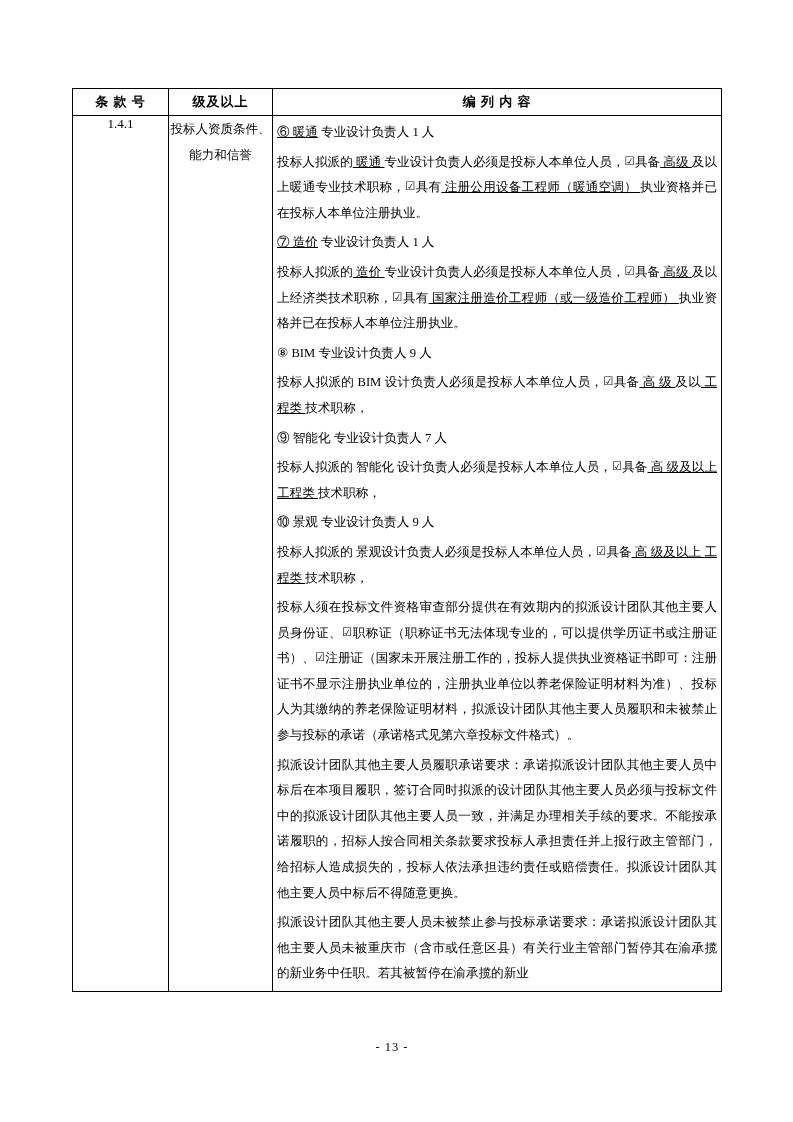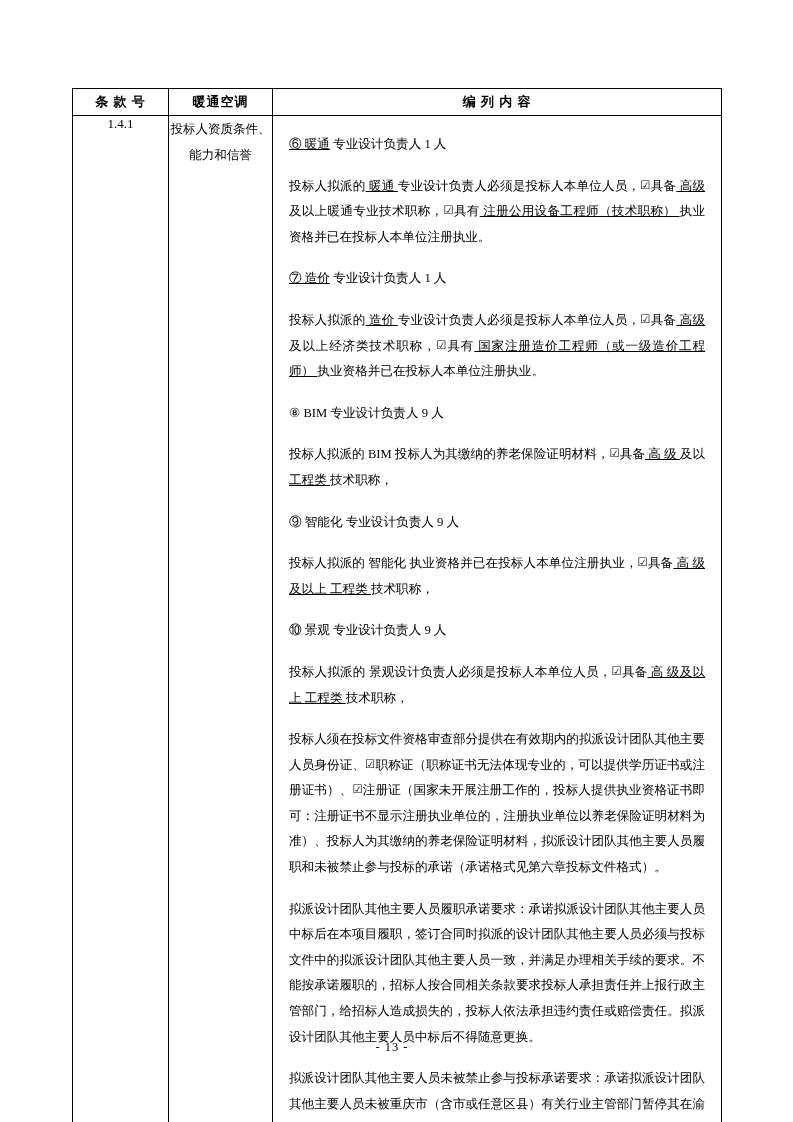--- a/index.html
+++ b/index.html
@@ -54,21 +54,21 @@
     padding: 74px 8px 0 8px;
     line-height: 26px;
   }
   .cell-content {
     font-size: 12.6px;
     line-height: 25.6px;
     padding: 6px 7px 8px 9px;
     text-align: justify;
   }
   .cell-content p {
-    margin: 16px;
+    margin: 4px;
     text-indent: 0;
   }
   .p-indent { text-indent: 25px; }
   .u { text-decoration: underline; }
   .cb {
     font-family: "DejaVu Sans", sans-serif;
     font-size: 11.5px;
     display: inline-block;
     transform: translateY(-1px);
   }
@@ -89,52 +89,52 @@
 
   <table class="doc-table">
     <colgroup>
       <col class="col-no">
       <col class="col-name">
       <col class="col-content">
     </colgroup>
     <thead>
       <tr>
         <th class="th-cell">条 款 号</th>
-        <th class="th-cell">暖通空调</th>
+        <th class="th-cell">级及以上</th>
         <th class="th-cell">编 列 内 容</th>
       </tr>
     </thead>
     <tbody>
       <tr>
         <td class="cell-no">1.4.1</td>
         <td class="cell-name">投标人资质条件、能力和信誉</td>
         <td class="cell-content">
 
           <p class="p-indent">
             <span class="u">⑥ 暖通</span><span> 专业设计负责人 1 人</span>
           </p>
           <p class="p-indent">
-            <span>投标人拟派的</span><span class="u"> 暖通 </span><span>专业设计负责人必须是投标人本单位人员，</span><span class="cb">☑</span><span>具备</span><span class="u"> 高级 </span><span>及以上暖通专业技术职称，</span><span class="cb">☑</span><span>具有</span><span class="u"> 注册公用设备工程师（技术职称） </span><span>执业资格并已在投标人本单位注册执业。</span>
+            <span>投标人拟派的</span><span class="u"> 暖通 </span><span>专业设计负责人必须是投标人本单位人员，</span><span class="cb">☑</span><span>具备</span><span class="u"> 高级 </span><span>及以上暖通专业技术职称，</span><span class="cb">☑</span><span>具有</span><span class="u"> 注册公用设备工程师（暖通空调） </span><span>执业资格并已在投标人本单位注册执业。</span>
           </p>
 
           <p class="p-indent">
             <span class="u">⑦ 造价</span><span> 专业设计负责人 1 人</span>
           </p>
           <p class="p-indent">
             <span>投标人拟派的</span><span class="u"> 造价 </span><span>专业设计负责人必须是投标人本单位人员，</span><span class="cb">☑</span><span>具备</span><span class="u"> 高级 </span><span>及以上经济类技术职称，</span><span class="cb">☑</span><span>具有</span><span class="u"> 国家注册造价工程师（或一级造价工程师） </span><span>执业资格并已在投标人本单位注册执业。</span>
           </p>
 
           <p class="p-indent">⑧ BIM 专业设计负责人 9 人</p>
           <p class="p-indent">
-            <span>投标人拟派的 BIM 投标人为其缴纳的养老保险证明材料，</span><span class="cb">☑</span><span>具备</span><span class="u"> 高 级 </span><span>及以</span><span class="u"> 工程类 </span><span>技术职称，</span>
+            <span>投标人拟派的 BIM 设计负责人必须是投标人本单位人员，</span><span class="cb">☑</span><span>具备</span><span class="u"> 高 级 </span><span>及以</span><span class="u"> 工程类 </span><span>技术职称，</span>
           </p>
 
-          <p class="p-indent">⑨ 智能化 专业设计负责人 9 人</p>
+          <p class="p-indent">⑨ 智能化 专业设计负责人 7 人</p>
           <p class="p-indent">
-            <span>投标人拟派的 智能化 执业资格并已在投标人本单位注册执业，</span><span class="cb">☑</span><span>具备</span><span class="u"> 高 级及以上 </span><span class="u"> 工程类 </span><span>技术职称，</span>
+            <span>投标人拟派的 智能化 设计负责人必须是投标人本单位人员，</span><span class="cb">☑</span><span>具备</span><span class="u"> 高 级及以上 </span><span class="u"> 工程类 </span><span>技术职称，</span>
           </p>
 
           <p class="p-indent">⑩ 景观 专业设计负责人 9 人</p>
           <p class="p-indent">
             <span>投标人拟派的 景观设计负责人必须是投标人本单位人员，</span><span class="cb">☑</span><span>具备</span><span class="u"> 高 级及以上 </span><span class="u"> 工程类 </span><span>技术职称，</span>
           </p>
 
           <p class="p-indent">
             <span>投标人须在投标文件资格审查部分提供在有效期内的拟派设计团队其他主要人员身份证、</span><span class="cb">☑</span><span>职称证（职称证书无法体现专业的，可以提供学历证书或注册证书）、</span><span class="cb">☑</span><span>注册证（国家未开展注册工作的，投标人提供执业资格证书即可：注册证书不显示注册执业单位的，注册执业单位以养老保险证明材料为准）、投标人为其缴纳的养老保险证明材料，拟派设计团队其他主要人员履职和未被禁止参与投标的承诺（承诺格式见第六章投标文件格式）。</span>
           </p>

